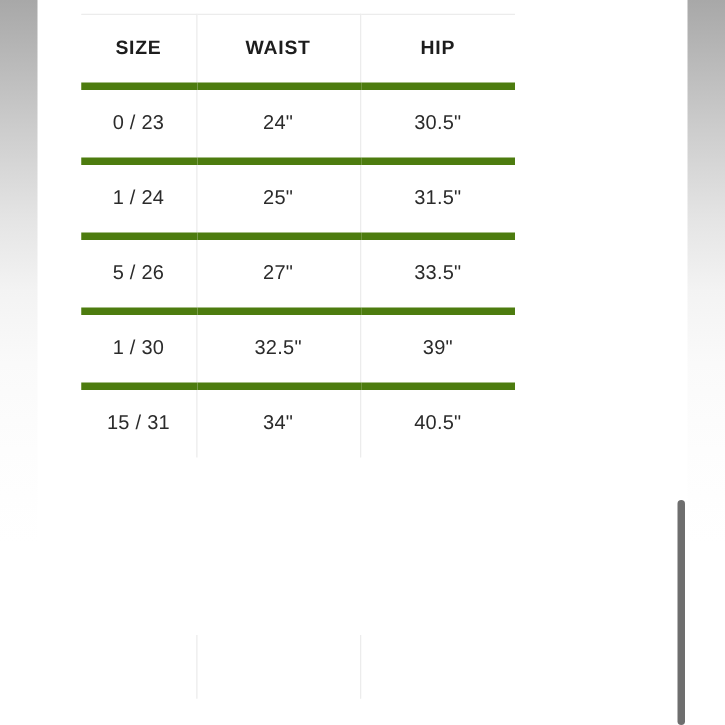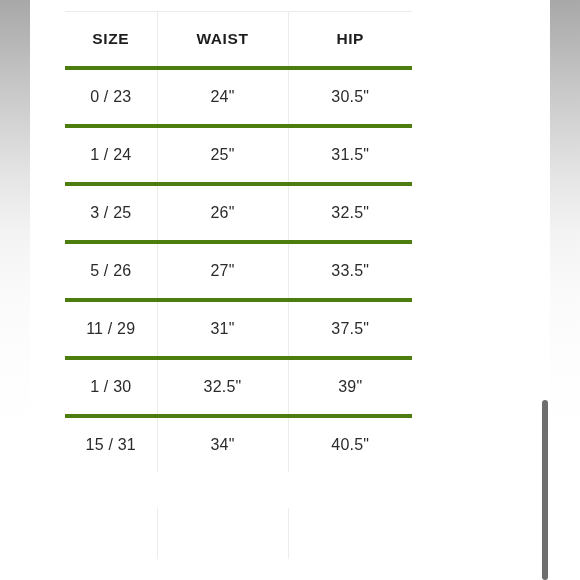--- a/index.html
+++ b/index.html
@@ -70,21 +70,21 @@
   table.size-table col.c-size  { width: 92px; }
   table.size-table col.c-waist { width: 131px; }
   table.size-table col.c-hip   { width: 124px; }
 
   table.size-table th,
   table.size-table td {
     text-align: center;
     vertical-align: middle;
     height: 54px;
     color: #222222;
-    border-top: 4px solid #4d7c0f;
+    border-top: 6px solid #4d7c0f;
     border-right: 1px solid #ececec;
     padding: 0;
   }
   
   table.size-table th:first-child,
   table.size-table td:first-child {
     border-left: none;
   }
   table.size-table th:last-child,
   table.size-table td:last-child {
@@ -165,35 +165,25 @@
           <td>0 / 23</td>
           <td>24"</td>
           <td>30.5"</td>
         </tr>
         <tr>
           <td>1 / 24</td>
           <td>25"</td>
           <td>31.5"</td>
         </tr>
         <tr>
-          <td>3 / 25</td>
-          <td>26"</td>
-          <td>32.5"</td>
-        </tr>
-        <tr>
           <td>5 / 26</td>
           <td>27"</td>
           <td>33.5"</td>
         </tr>
         <tr>
-          <td>11 / 29</td>
-          <td>31"</td>
-          <td>37.5"</td>
-        </tr>
-        <tr>
           <td>1 / 30</td>
           <td>32.5"</td>
           <td>39"</td>
         </tr>
         <tr>
           <td>15 / 31</td>
           <td>34"</td>
           <td>40.5"</td>
         </tr>
       </tbody>

